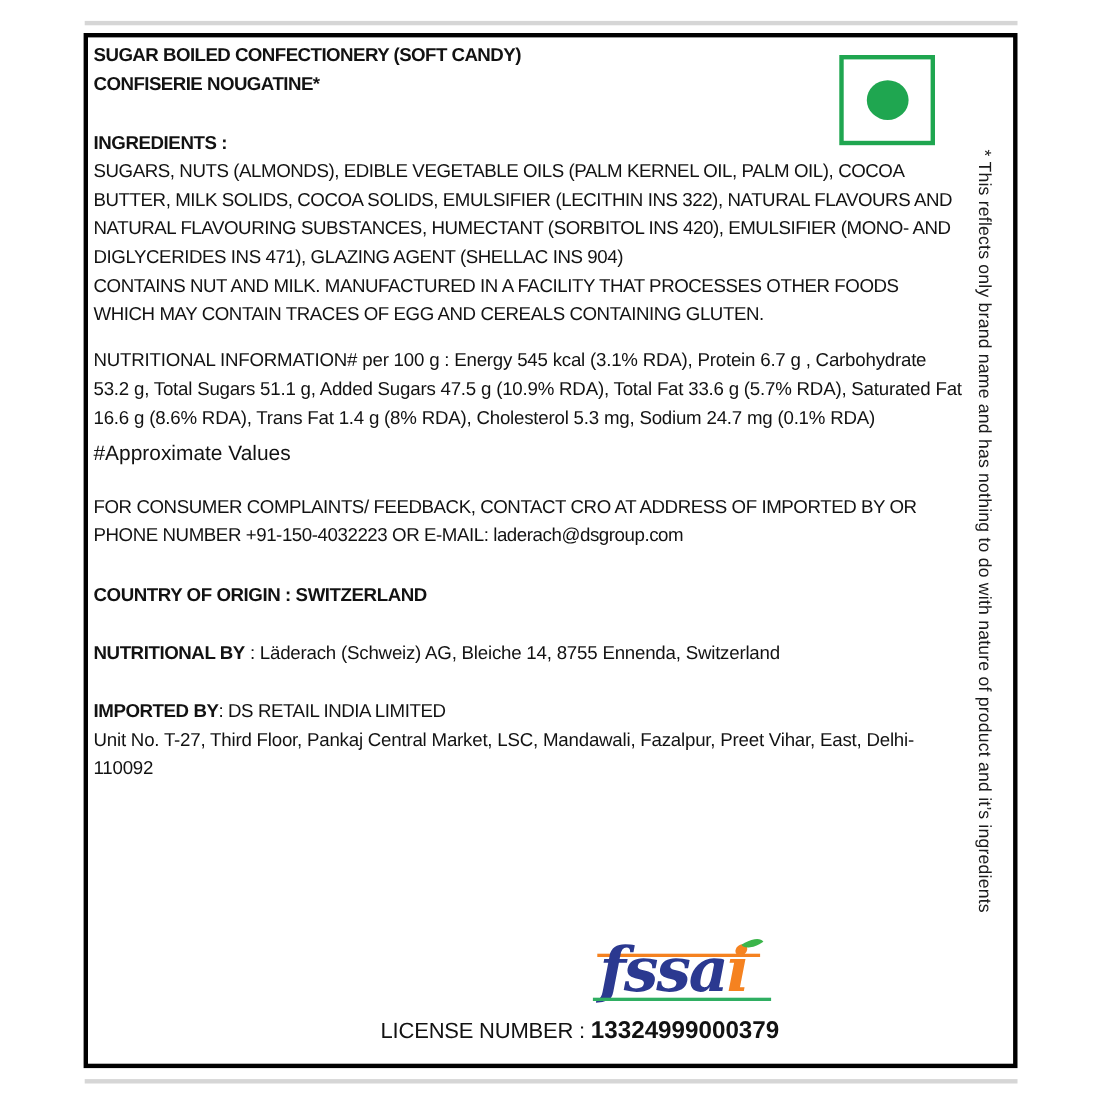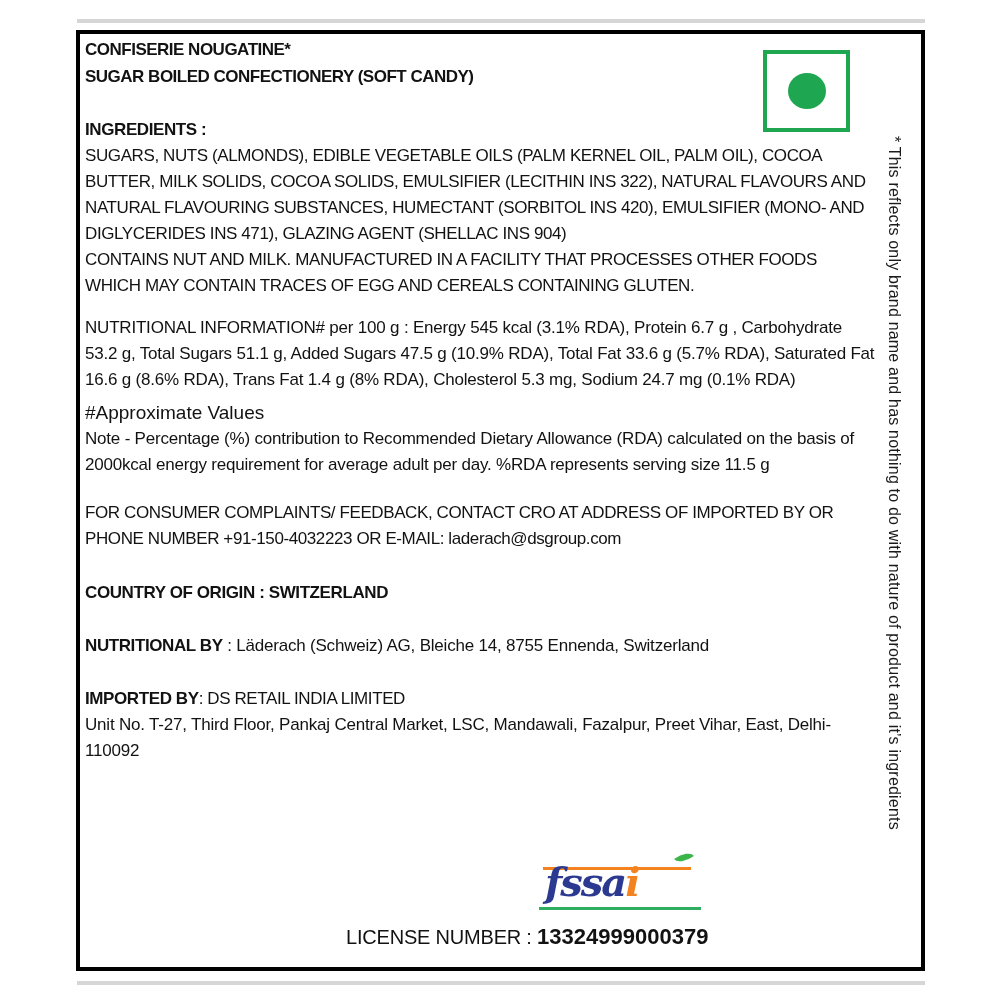--- a/index.html
+++ b/index.html
@@ -56,21 +56,21 @@
     color: #1a1a1a;
   }
 
   
   .fssai { position: absolute; left: 459px; top: 822px; width: 172px; height: 58px; }
   .fssai .topline { position: absolute; left: 4px; top: 11px; width: 148px; height: 3px; background: #f58220; }
   .fssai .bottomline { position: absolute; left: 0; top: 51px; width: 162px; height: 3px; background: #2fae62; }
   .fssai .word {
     position: absolute; left: 6px; top: 0px;
     font-family: "DejaVu Serif", serif; font-style: italic; font-weight: bold;
-    font-size: 40px; line-height: 52px; color: #2b3990; letter-spacing: -2px;
+    font-size: 56px; line-height: 52px; color: #2b3990; letter-spacing: -2px;
   }
   .fssai .word .i { color: #f58220; }
   .fssai .leaf {
     position: absolute; left: 136px; top: -3px;
     width: 18px; height: 9px; background: #3bb54a;
     border-radius: 0 100% 0 100%;
     transform: rotate(-35deg);
   }
 
   
@@ -84,31 +84,30 @@
 <body>
 
 <div class="page">
 
   <div class="edge-line edge-top"></div>
   <div class="edge-line edge-bottom"></div>
 
   <div class="label-box">
 
     <div class="content">
+      <p class="title">SUGAR BOILED CONFECTIONERY (SOFT CANDY)</p>
       <p class="title">CONFISERIE NOUGATINE*</p>
-      <p class="title">SUGAR BOILED CONFECTIONERY (SOFT CANDY)</p>
 
       <p class="b mt-ing">INGREDIENTS :</p>
       <p>SUGARS, NUTS (ALMONDS), EDIBLE VEGETABLE OILS (PALM KERNEL OIL, PALM OIL), COCOA BUTTER, MILK SOLIDS, COCOA SOLIDS, EMULSIFIER (LECITHIN INS 322), NATURAL FLAVOURS AND NATURAL FLAVOURING SUBSTANCES, HUMECTANT (SORBITOL INS 420), EMULSIFIER (MONO- AND DIGLYCERIDES INS 471), GLAZING AGENT (SHELLAC INS 904)</p>
 
       <p>CONTAINS NUT AND MILK. MANUFACTURED IN A FACILITY THAT PROCESSES OTHER FOODS WHICH MAY CONTAIN TRACES OF EGG AND CEREALS CONTAINING GLUTEN.</p>
 
       <p class="mixed mt-nutr">NUTRITIONAL INFORMATION#  per 100 g : Energy 545 kcal (3.1% RDA), Protein 6.7 g , Carbohydrate 53.2 g, Total Sugars 51.1 g, Added Sugars 47.5 g (10.9% RDA), Total Fat 33.6 g (5.7% RDA),  Saturated Fat 16.6 g (8.6% RDA), Trans Fat 1.4 g (8% RDA), Cholesterol 5.3 mg, Sodium 24.7 mg (0.1% RDA)</p>
       <p class="approx">#Approximate Values</p>
-      <p class="mixed">Note - Percentage (%) contribution to Recommended Dietary Allowance (RDA) calculated on the basis of 2000kcal energy requirement for average adult per day. %RDA represents serving size 11.5 g</p>
 
       <p class="mt-comp">FOR CONSUMER COMPLAINTS/ FEEDBACK, CONTACT CRO AT ADDRESS OF IMPORTED BY OR PHONE NUMBER +91-150-4032223 OR E-MAIL: laderach@dsgroup.com</p>
 
       <p class="b mt-sec">COUNTRY OF ORIGIN : SWITZERLAND</p>
 
       <p class="mt-sec2"><span class="b">NUTRITIONAL BY</span><span class="mixed"> : Läderach (Schweiz) AG, Bleiche 14, 8755 Ennenda, Switzerland</span></p>
 
       <p class="mt-sec2"><span class="b">IMPORTED BY</span><span>: DS RETAIL INDIA LIMITED</span></p>
       <p class="mixed">Unit No. T-27, Third Floor, Pankaj Central Market, LSC, Mandawali, Fazalpur, Preet Vihar, East, Delhi-110092</p>
     </div>

